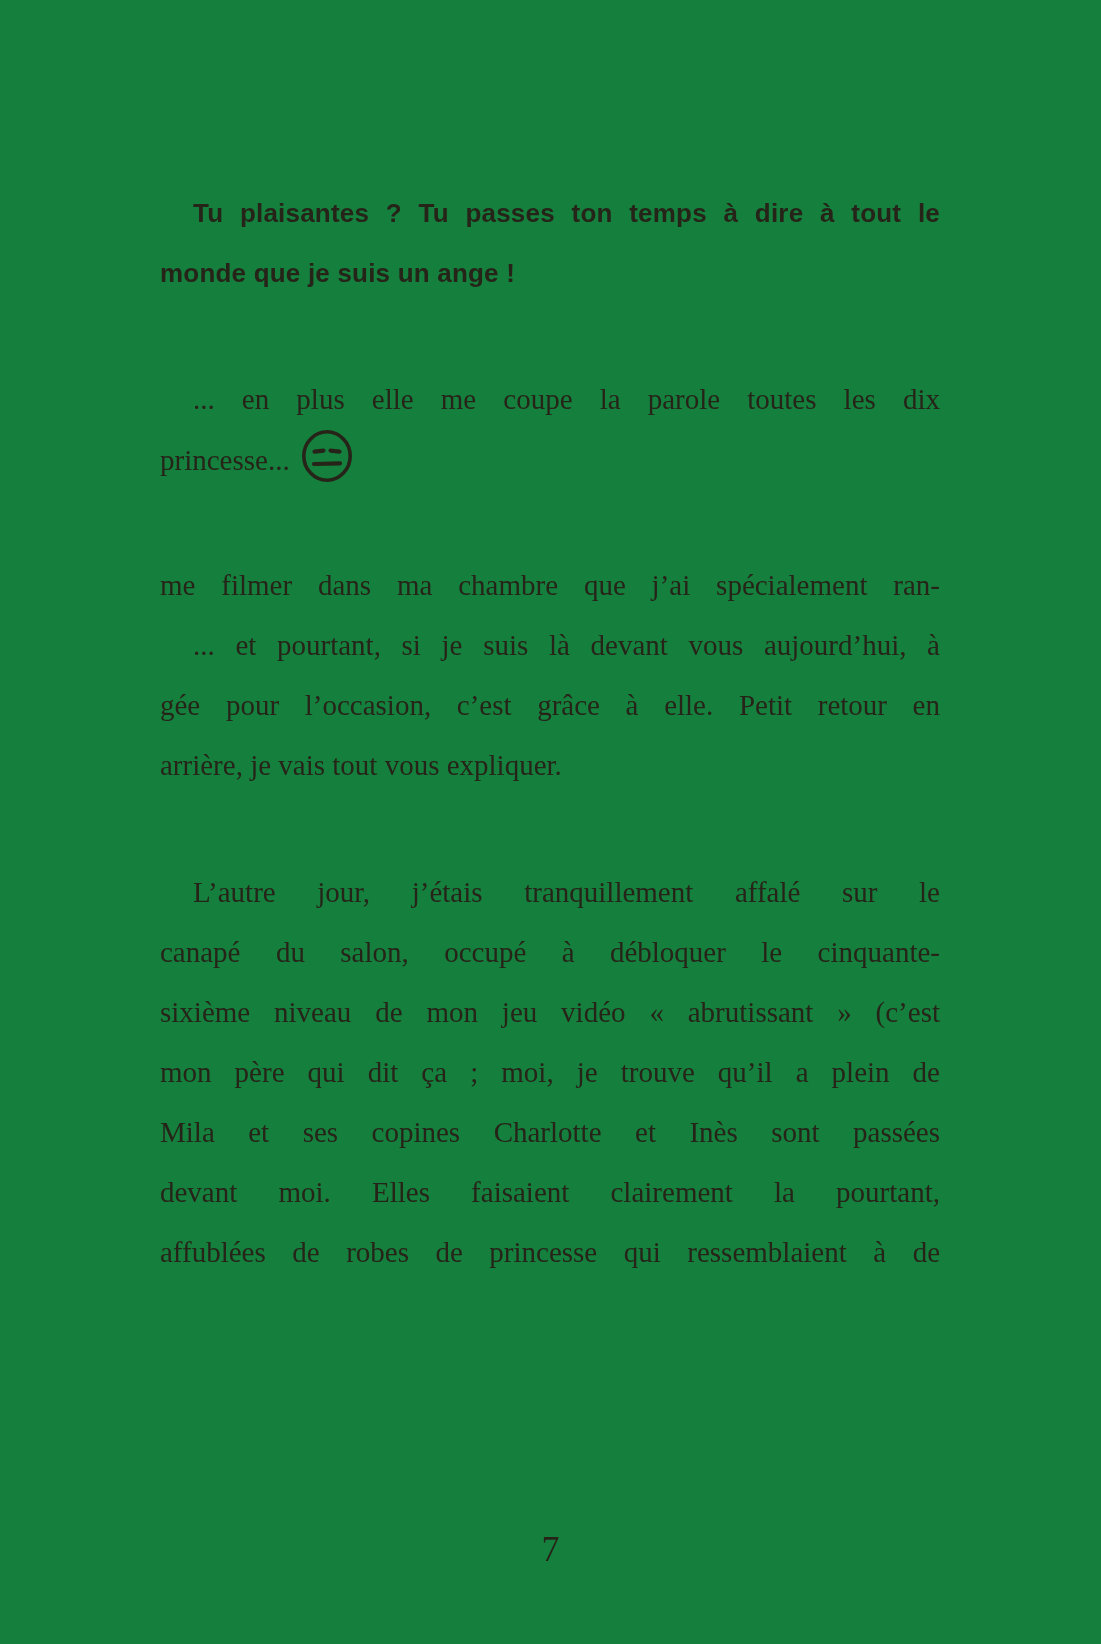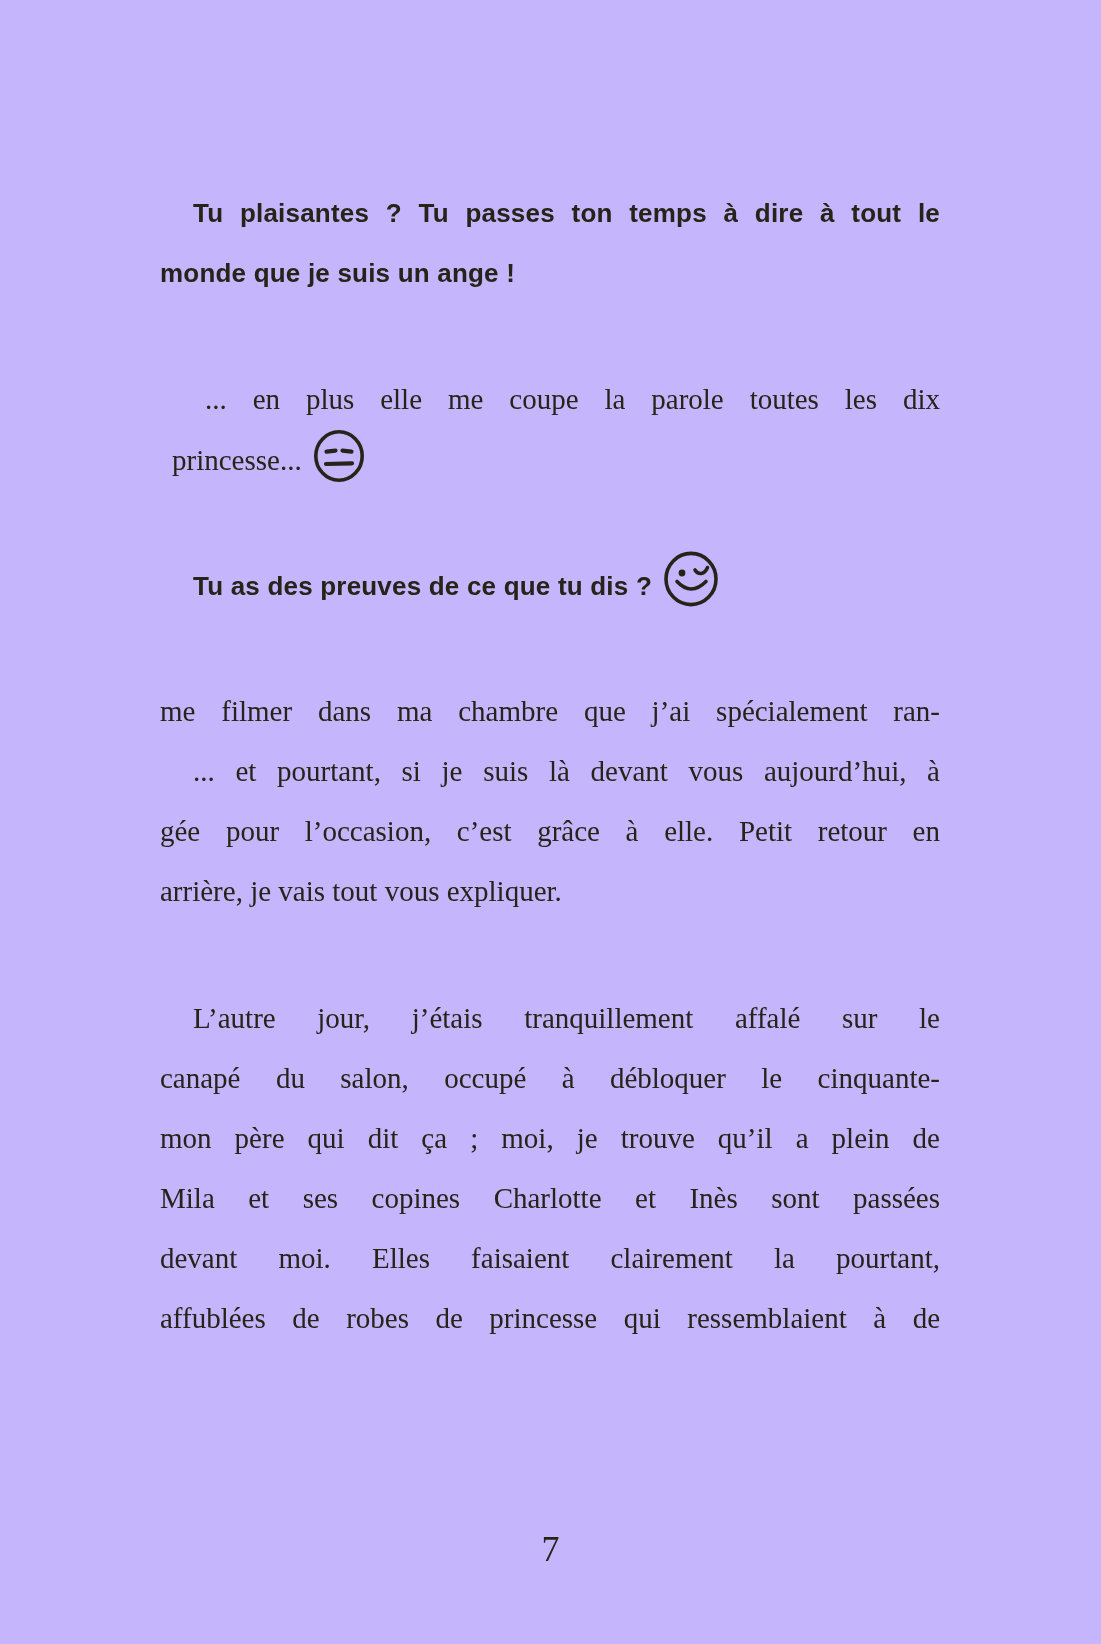--- a/index.html
+++ b/index.html
@@ -4,32 +4,32 @@
 <style>
   html, body {
     margin: 0;
     padding: 0;
     background: #ffffff;
   }
   .page {
     position: relative;
     width: 1101px;
     height: 1644px;
-    background: #c4b5fd;
+    background: #15803d;
     overflow: hidden;
   }
   .content {
     position: absolute;
     left: 160px;
     top: 183px;
     width: 780px;
     color: #262419;
   }
   .block { margin: 0; }
-  .gap-a { margin-top: 66px; margin-left: 12px; }
+  .gap-a { margin-top: 66px; }
   .gap-b { margin-top: 60px; }
   .gap-c { margin-top: 65px; }
   .gap-d { margin-top: 67px; }
   .line {
     line-height: 60px;
     min-height: 60px;
   }
   .dialogue .line {
     font-family: "Liberation Sans", sans-serif;
     font-weight: 700;
@@ -77,41 +77,32 @@
       <div class="line">
         <span>princesse...</span><svg class="emoji" width="54" height="54" viewBox="0 0 54 54" fill="none">
           <ellipse cx="27" cy="27" rx="23.2" ry="24.2" stroke="#262419" stroke-width="3.6"></ellipse>
           <path d="M14.5 22.6 L23.5 21.6" stroke="#262419" stroke-width="4.2" stroke-linecap="round"></path>
           <path d="M30.5 21.6 L39.5 22.6" stroke="#262419" stroke-width="4.2" stroke-linecap="round"></path>
           <path d="M14 35 L40 34.4" stroke="#262419" stroke-width="4.2" stroke-linecap="round"></path>
         </svg>
       </div>
     </div>
 
-    <div class="block dialogue gap-b">
-      <div class="line indent">
-        <span>Tu as des preuves de ce que tu dis&nbsp;?</span><svg class="emoji" width="58" height="58" viewBox="0 0 58 58" fill="none">
-          <ellipse cx="29" cy="29" rx="25" ry="25.6" stroke="#262419" stroke-width="3.6"></ellipse>
-          <circle cx="20" cy="23" r="3.4" fill="#262419"></circle>
-          <path d="M33 20 C36.5 25.5 42.5 24.5 45.5 17.5" stroke="#262419" stroke-width="3.6" stroke-linecap="round"></path>
-          <path d="M15 31.5 Q29 46.5 44 31.5" stroke="#262419" stroke-width="3.6" stroke-linecap="round"></path>
-        </svg>
-      </div>
-    </div>
 
     <div class="block body-text gap-c">
       <div class="line justify">me filmer dans ma chambre que j’ai spécialement ran-</div>
       <div class="line justify indent">... et pourtant, si je suis là devant vous aujourd’hui, à</div>
       <div class="line justify">gée pour l’occasion, c’est grâce à elle. Petit retour en</div>
       <div class="line">arrière, je vais tout vous expliquer.</div>
     </div>
 
     <div class="block body-text gap-d">
       <div class="line justify indent">L’autre jour, j’étais tranquillement affalé sur le</div>
       <div class="line justify">canapé du salon, occupé à débloquer le cinquante-</div>
+      <div class="line justify">sixième niveau de mon jeu vidéo «&nbsp;abrutissant&nbsp;» (c’est</div>
       <div class="line justify">mon père qui dit ça&nbsp;; moi, je trouve qu’il a plein de</div>
       <div class="line justify">Mila et ses copines Charlotte et Inès sont passées</div>
       <div class="line justify">devant moi. Elles faisaient clairement la pourtant,</div>
       <div class="line justify">affublées de robes de princesse qui ressemblaient à de</div>
     </div>
 
   </div>
 
   <div class="pagenum">7</div>
 </div>

